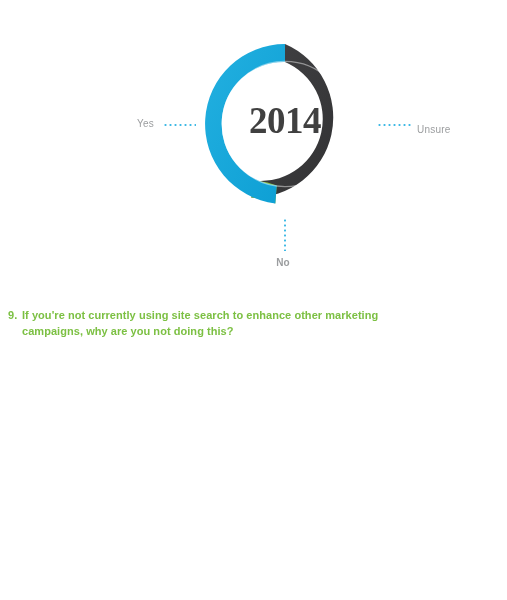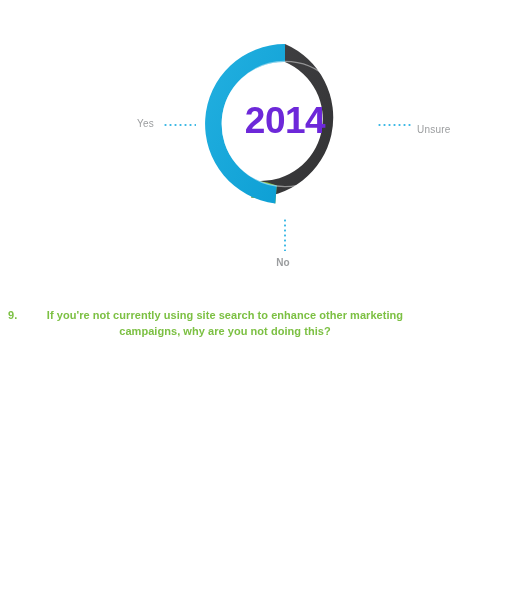--- a/index.html
+++ b/index.html
@@ -24,23 +24,23 @@
   #donut-svg{display:block;width:178px;height:178px;}
 
   #donut-center-label{
     position:absolute;
     left:196px;top:99px;
     width:178px;
     text-align:center;
     font-size:37px;
     font-weight:bold;
     letter-spacing:-0.5px;
-    color:#6d28d9;
+    color:#404040;
     line-height:44px;
-    font-family:Liberation Sans, sans-serif;
+    font-family:Liberation Serif, serif;
   }
 
   .leader-label{
     position:absolute;
     font-size:10px;
     color:#9b9d9f;
     white-space:nowrap;
     letter-spacing:0.2px;
   }
   #label-yes{left:137px;top:118px;}
@@ -75,21 +75,21 @@
     position:absolute;
     left:8px;top:308px;
     width:420px;
     color:#7cc043;
     font-size:11px;
     font-weight:bold;
     line-height:15.5px;
     letter-spacing:0.05px;
   }
   #question-block .qnum{float:left;width:14px;}
-  #question-block .qtext{display:block;margin-left:14px;text-align:center;}
+  #question-block .qtext{display:block;margin-left:14px;}
 
   
   #bar-section{position:absolute;left:0;top:355px;width:507px;height:200px;}
 </style>
 </head>
 <body>
 
 <div id="donut-section">
 
   <div id="donut-wrap">

